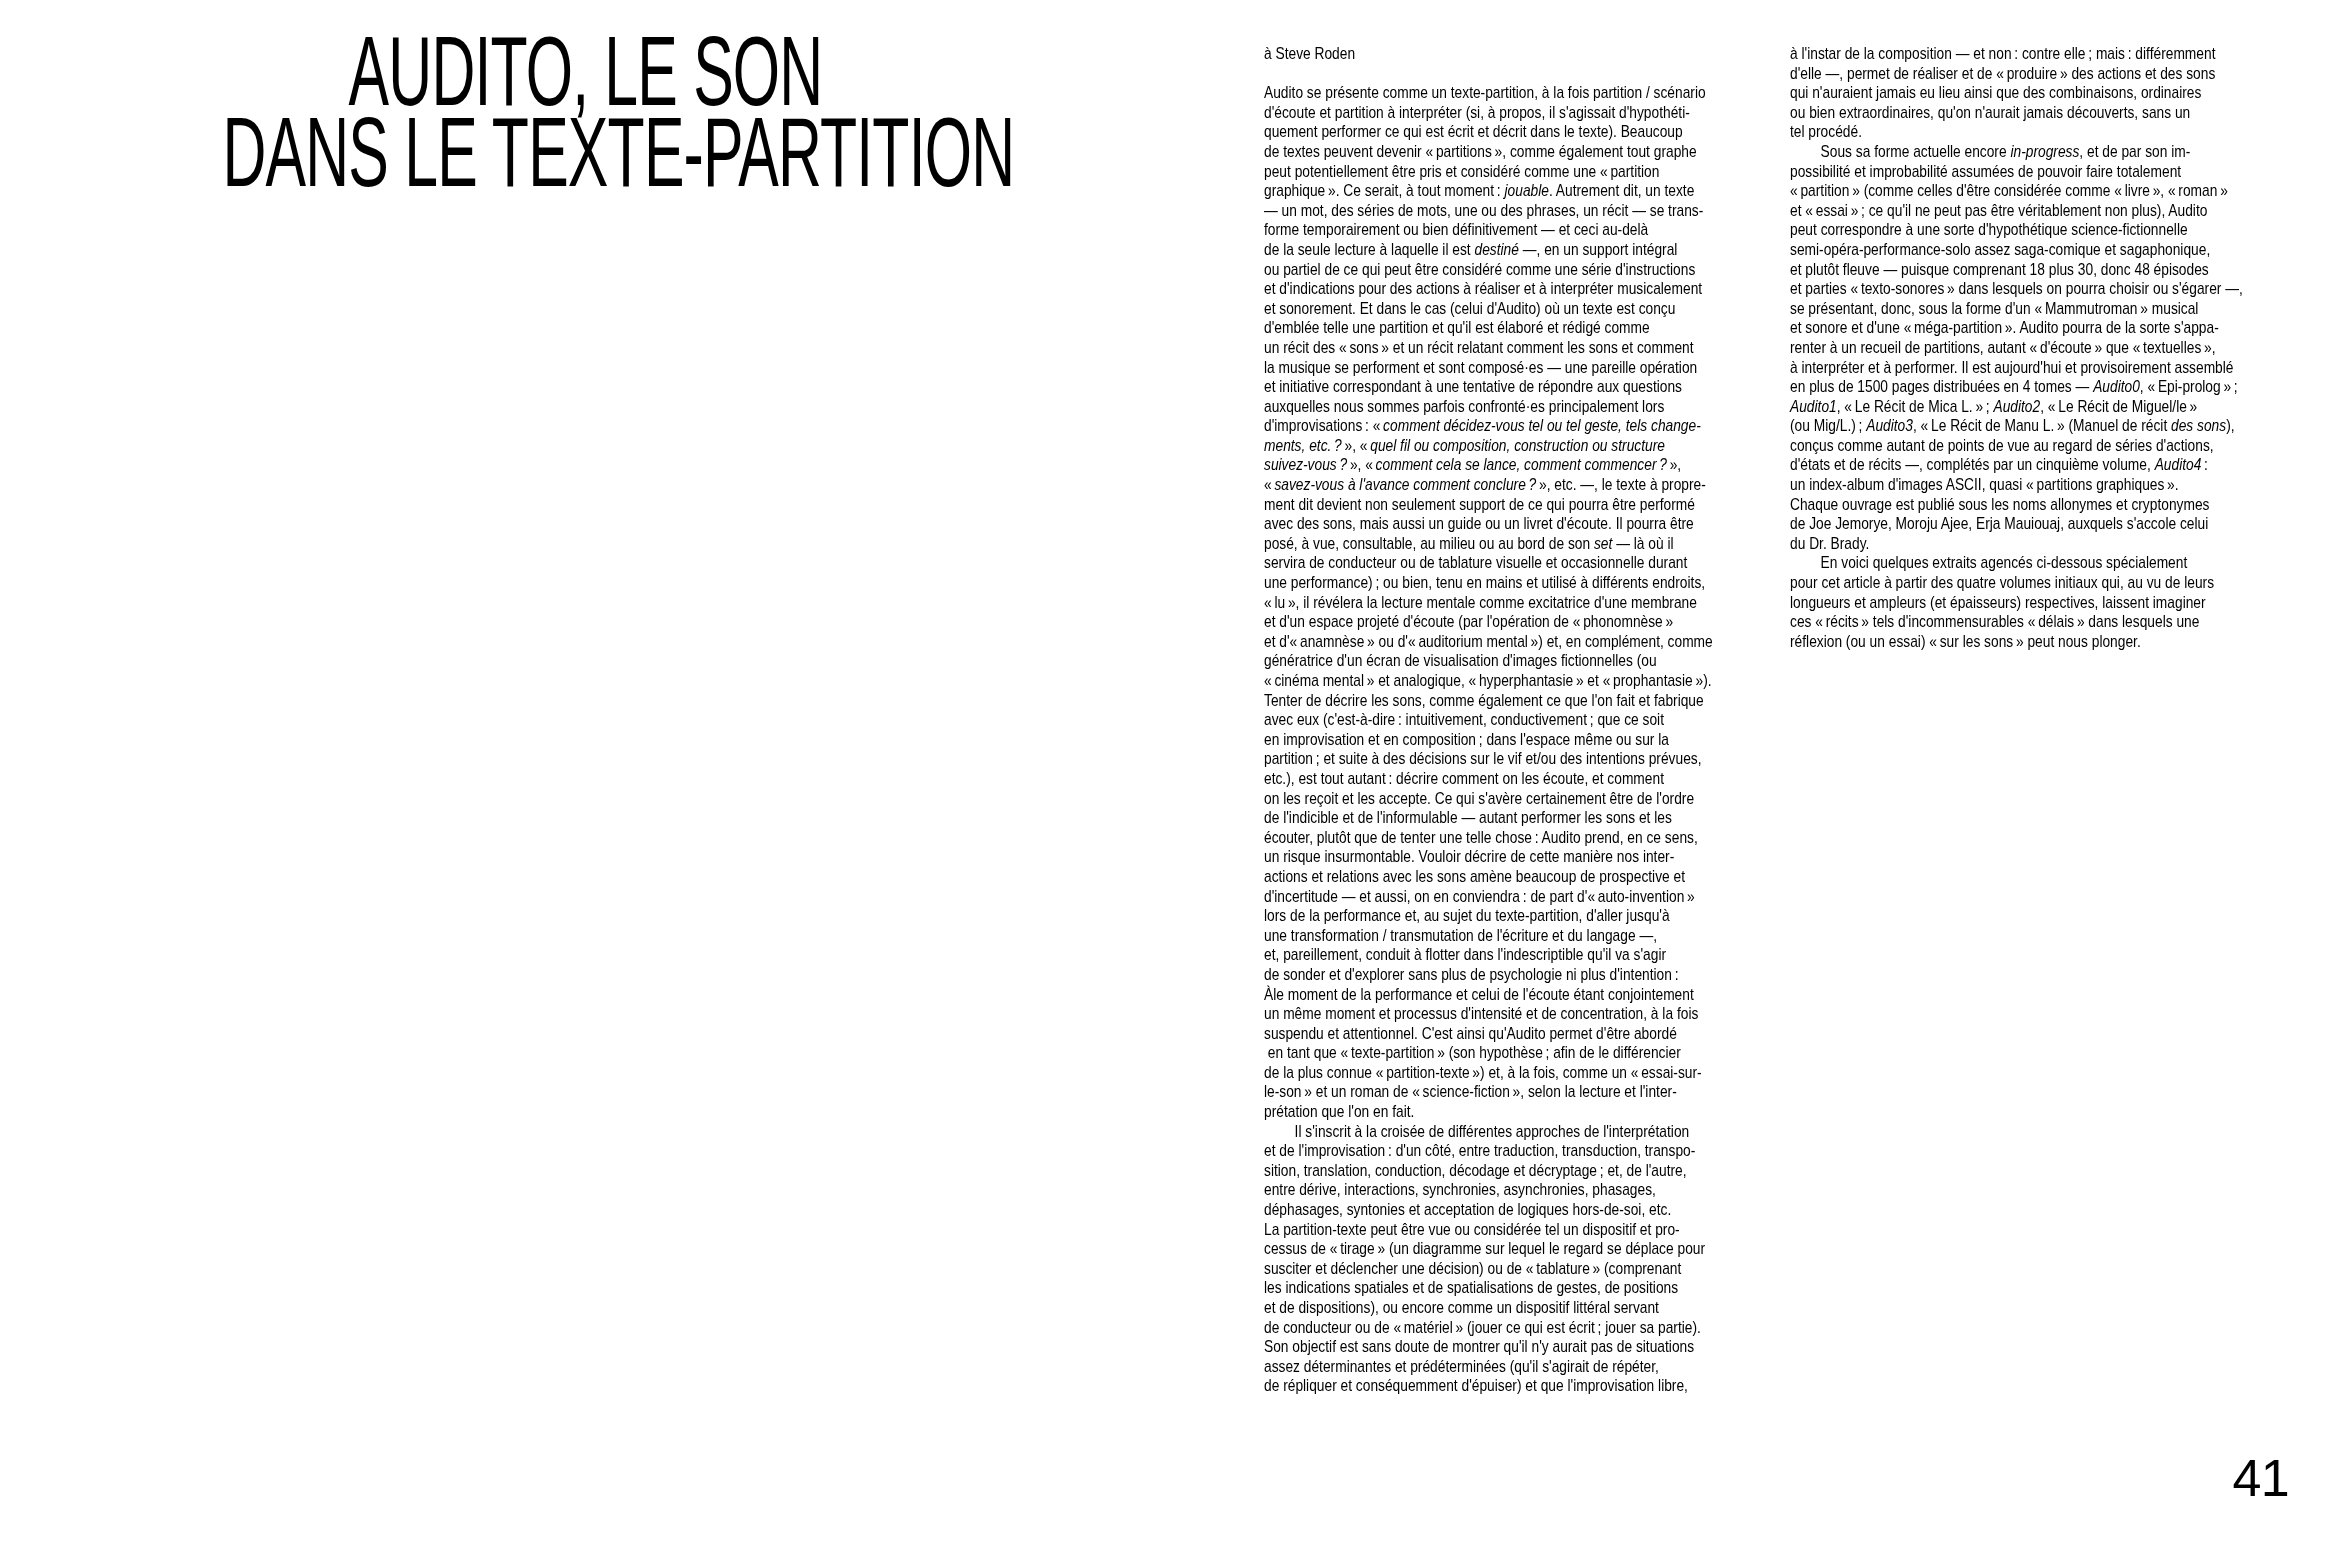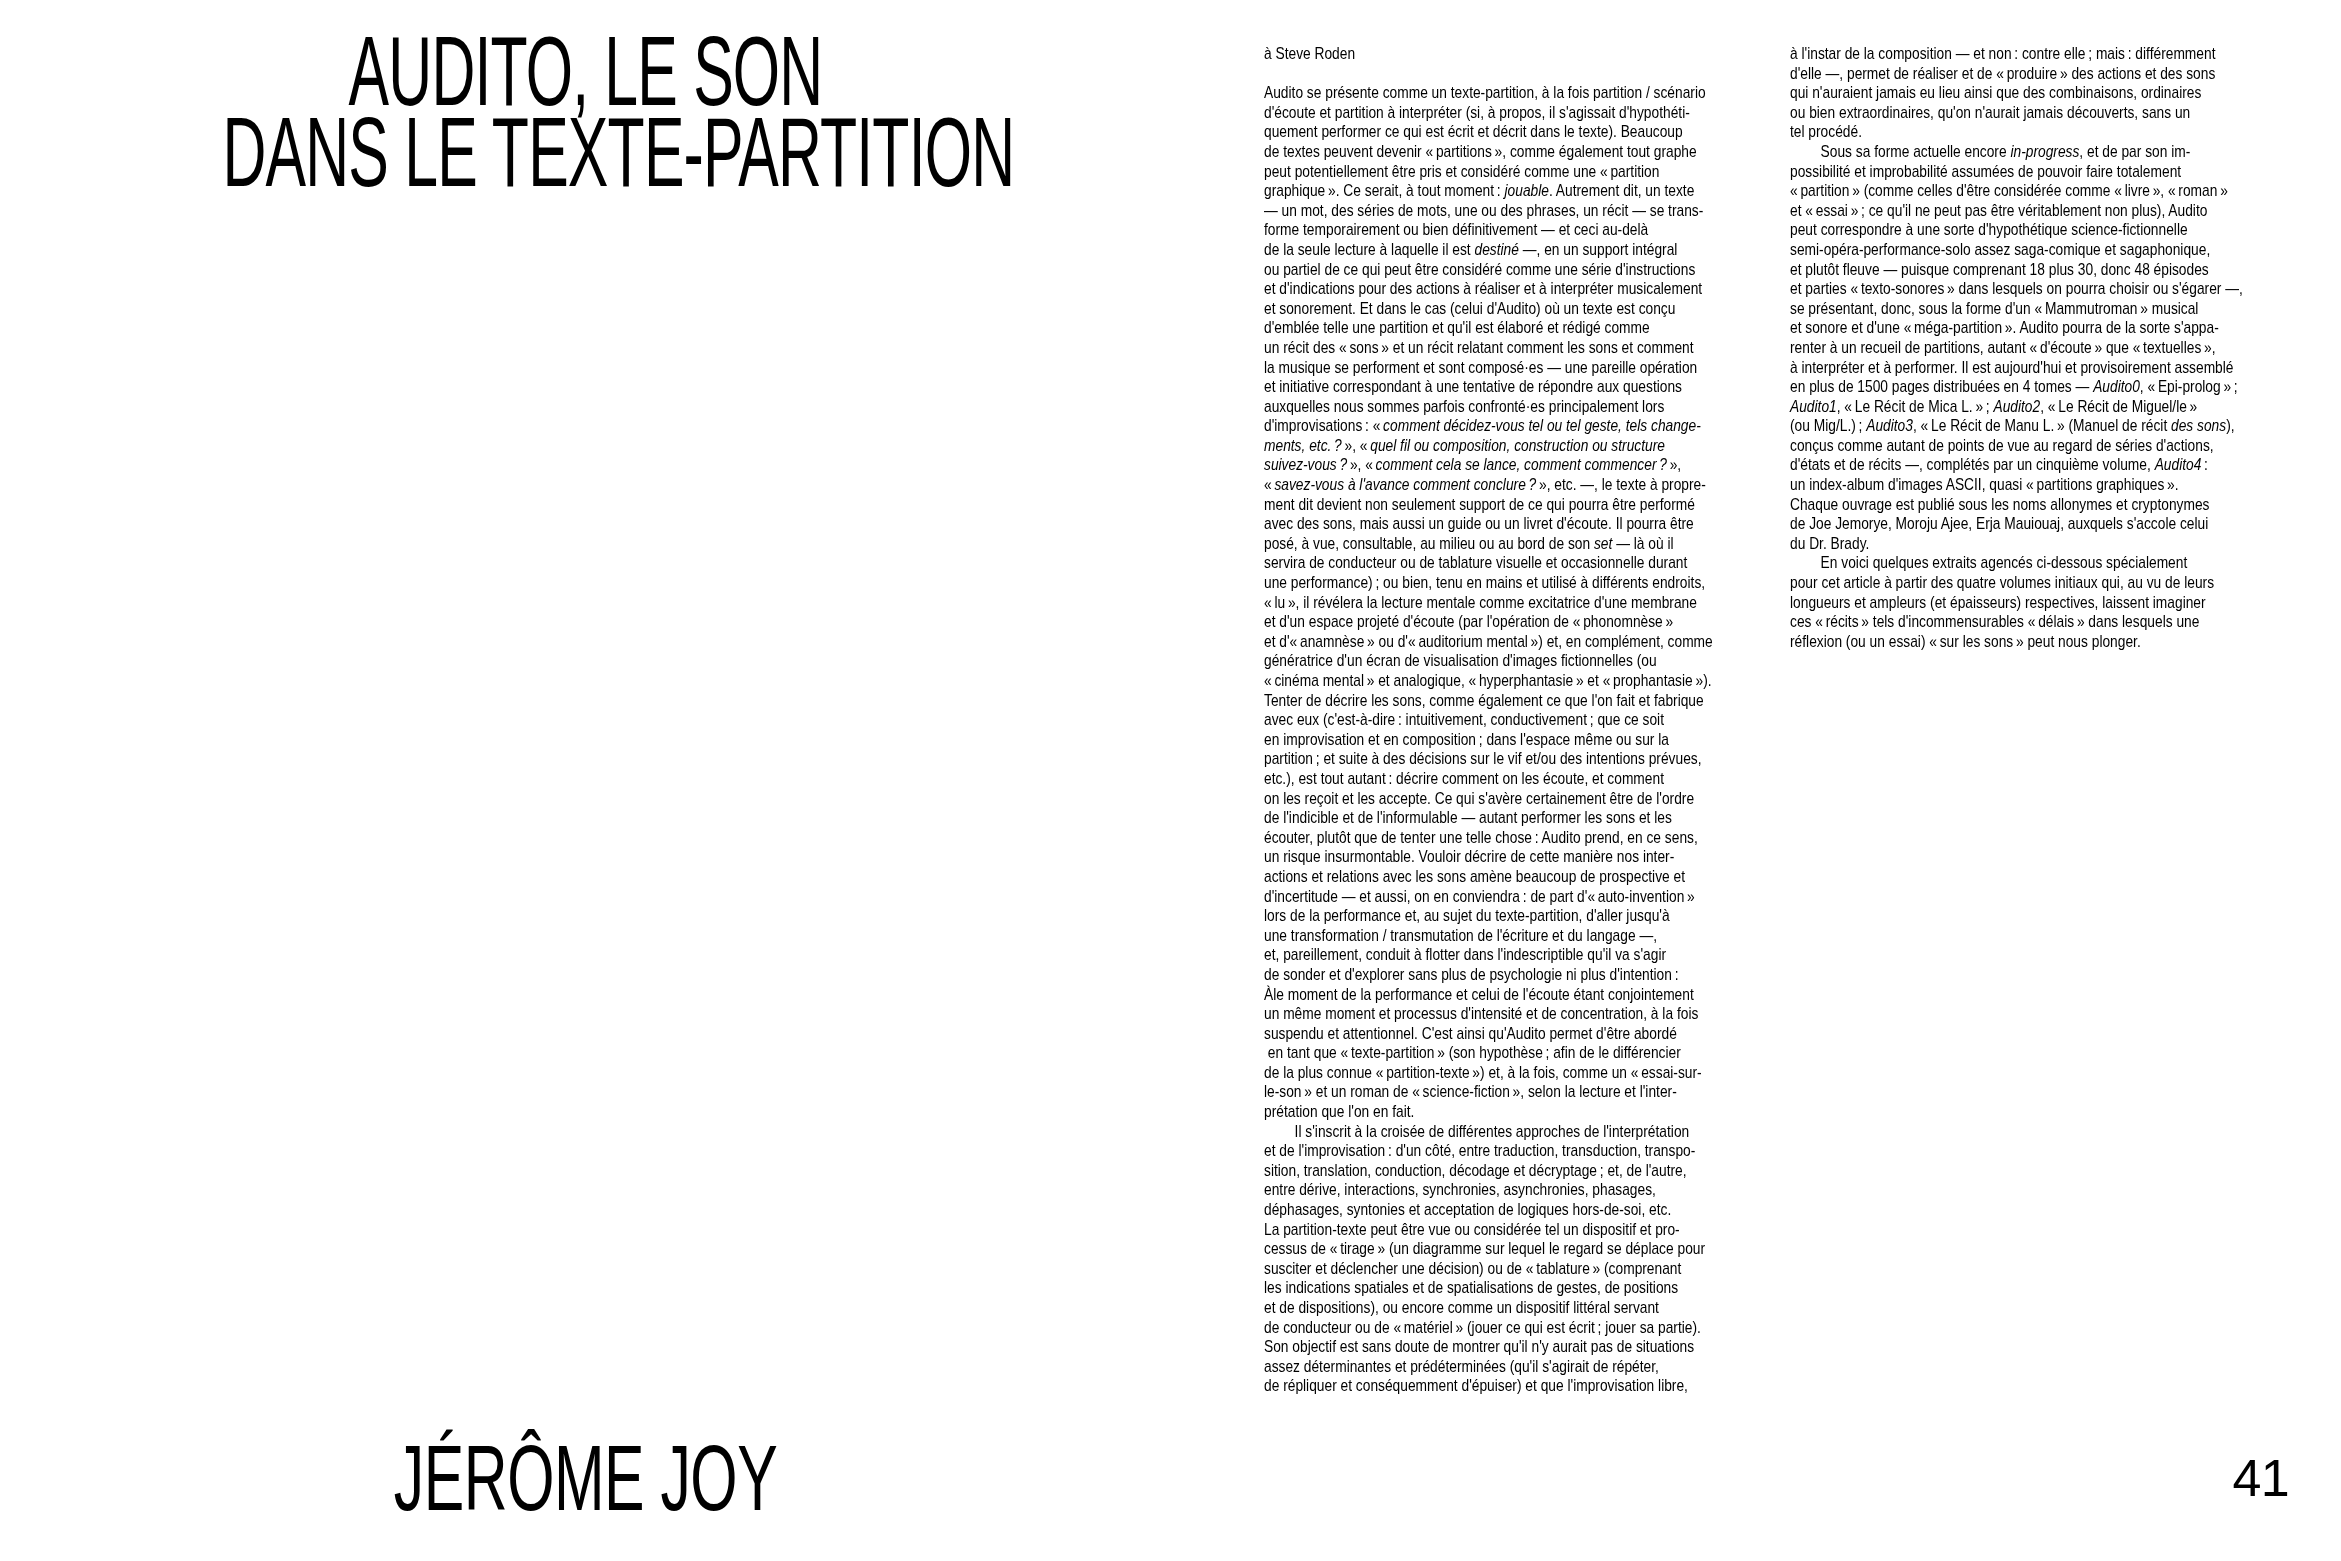--- a/index.html
+++ b/index.html
@@ -158,20 +158,17 @@
         <div class="line">de Joe Jemorye, Moroju Ajee, Erja Mauiouaj, auxquels s'accole celui</div>
         <div class="line">du Dr. Brady.</div>
         <div class="line">        En voici quelques extraits agencés ci-dessous spécialement</div>
         <div class="line">pour cet article à partir des quatre volumes initiaux qui, au vu de leurs</div>
         <div class="line">longueurs et ampleurs (et épaisseurs) respectives, laissent imaginer</div>
         <div class="line">ces « récits » tels d'incommensurables « délais » dans lesquels une</div>
         <div class="line">réflexion (ou un essai) « sur les sons » peut nous plonger.</div>
       </div>
   </div>
 
-  <div id="author-block">
-    <div class="author-line">JÉRÔME JOY</div>
-  </div>
 
   <div id="page-number">41</div>
 
 </div>
 
 
 </body></html>

